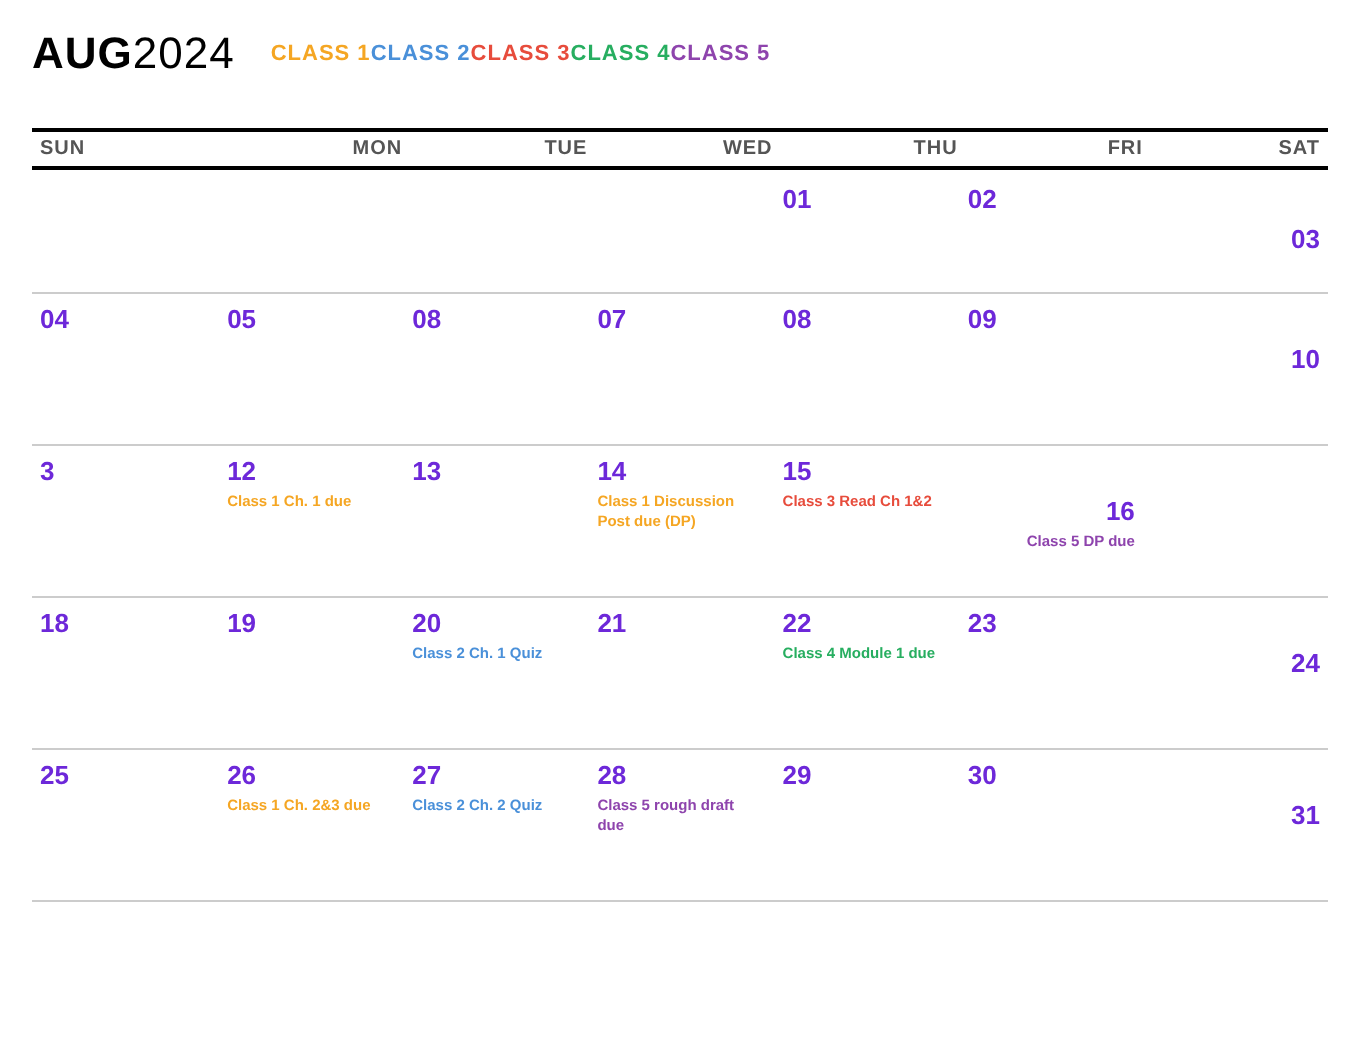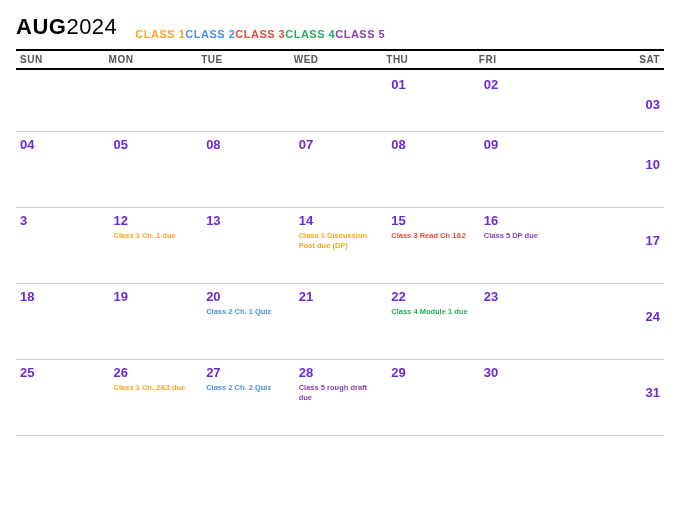--- a/index.html
+++ b/index.html
@@ -10,23 +10,23 @@
       height: 525px;
       overflow: hidden;
     }
     .calendar {
       width: 680px;
       height: 525px;
       padding: 14px 16px 10px;
     }
     .header {
       display: flex;
-      align-items: flex-end;
+      align-items: center;
       gap: 18px;
-      margin-bottom: 9px;
+      margin-bottom: 24px;
     }
     .month-title {
       font-size: 22px;
       font-weight: 900;
       letter-spacing: 0.5px;
     }
     .month-title .year {
       font-weight: 400;
     }
     .legend {
@@ -43,21 +43,21 @@
       grid-template-columns: repeat(7, 1fr);
       border-top: 2.5px solid #000;
       border-bottom: 2.5px solid #000;
       padding: 3px 0;
       margin-bottom: 2px;
     }
     .day-name {
       font-size: 10px;
       font-weight: 600;
       color: #555;
-      text-align: left;
+      text-align: right;
       letter-spacing: 0.5px;
     }
     .day-name:first-child { text-align: left; padding-left: 4px; }
     .day-name:last-child { text-align: right; padding-right: 4px; }
     .weeks {
       display: flex;
       flex-direction: column;
     }
     .week {
       display: grid;
@@ -170,23 +170,20 @@
           <div class="event" style="color: rgb(245, 166, 35);">Class 1 Discussion Post due (DP)</div>
         </div>
         <div class="cell">
           <span class="cell-date">15</span>
           <div class="event" style="color: rgb(231, 76, 60);">Class 3 Read Ch 1&amp;2</div>
         </div>
         <div class="cell">
           <span class="cell-date">16</span>
           <div class="event" style="color: rgb(142, 68, 173);">Class 5 DP due</div>
         </div>
-        <div class="cell">
-          <span class="cell-date">17</span>
-        </div>
       </div>
       <div class="week">
         <div class="cell">
           <span class="cell-date">18</span>
         </div>
         <div class="cell">
           <span class="cell-date">19</span>
         </div>
         <div class="cell">
           <span class="cell-date">20</span>

